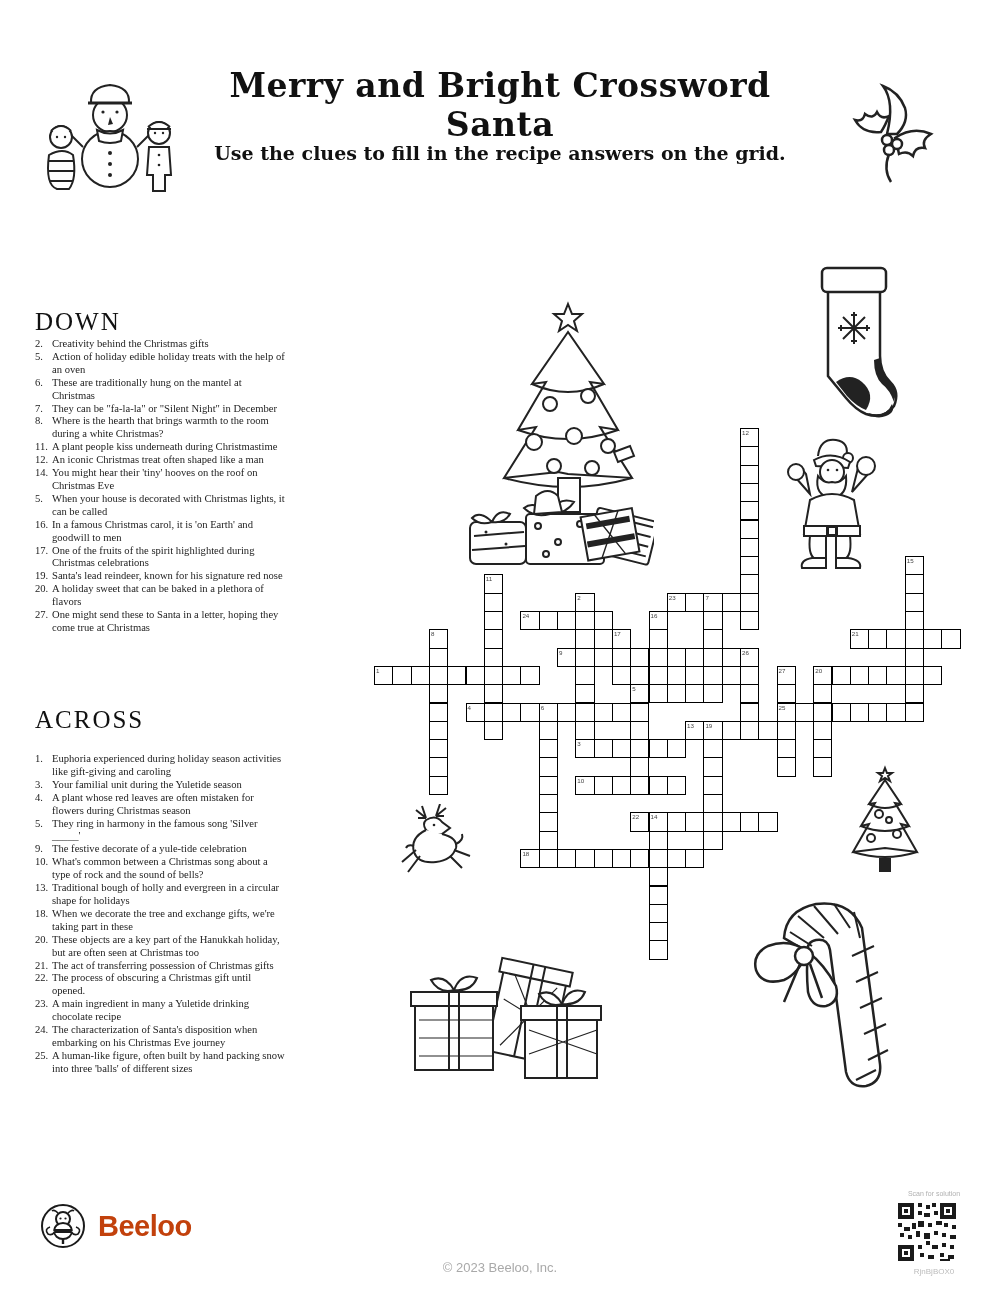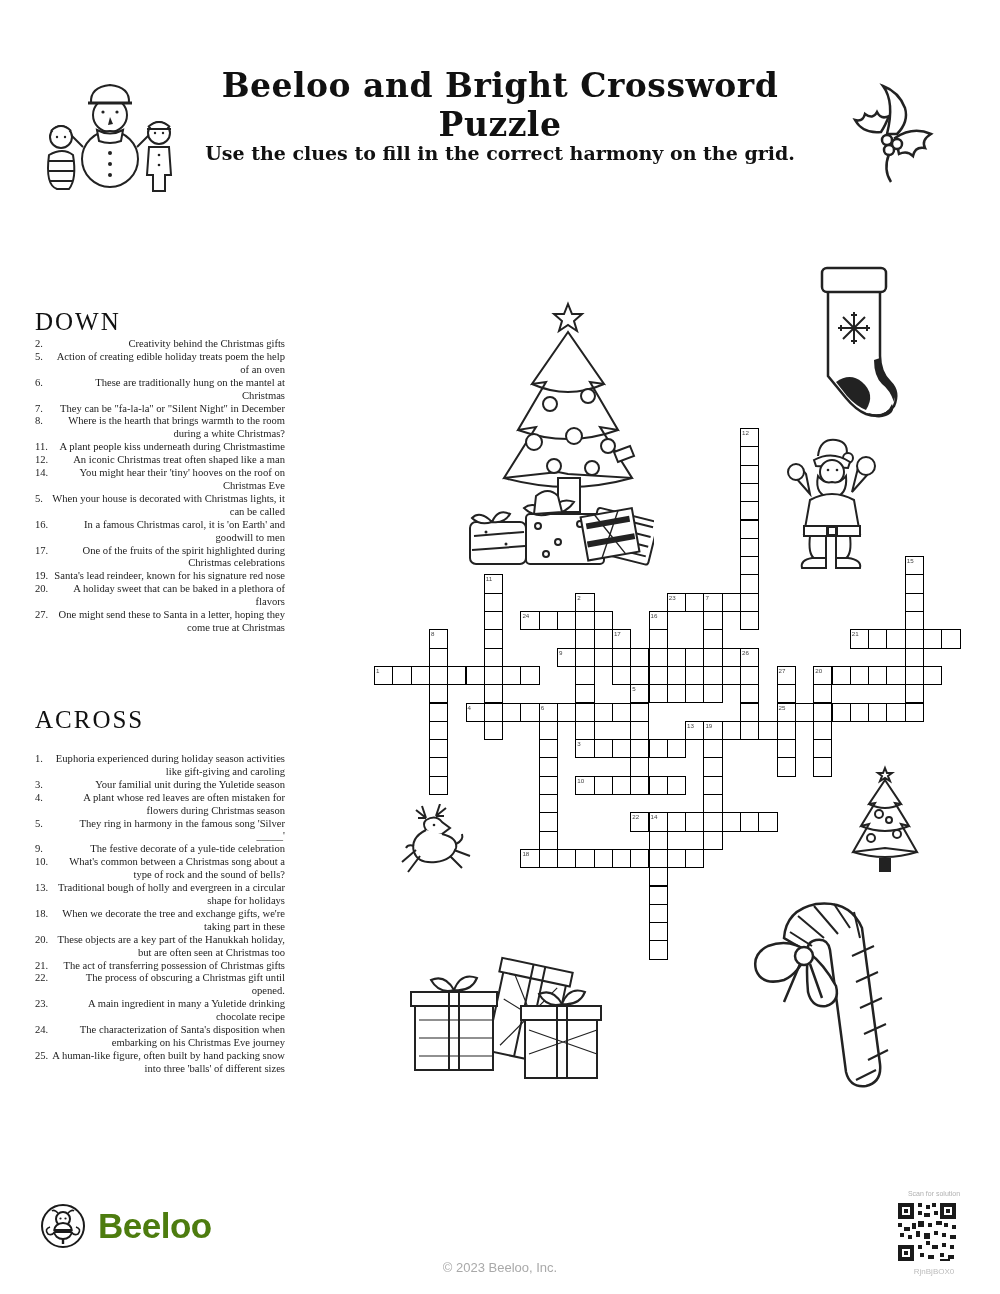--- a/index.html
+++ b/index.html
@@ -10,31 +10,31 @@
   .title{position:absolute;left:200px;top:66px;width:600px;text-align:center;
          font-family:"DejaVu Serif", serif;font-weight:bold;font-size:33px;letter-spacing:.5px;color:#111;}
   .subtitle{position:absolute;left:200px;top:142px;width:600px;text-align:center;
          font-family:"DejaVu Serif", serif;font-weight:bold;font-size:19px;color:#111;}
   
   .section-head{position:absolute;font-family:"Liberation Serif",serif;font-weight:400;
          font-size:25px;letter-spacing:2px;color:#111;}
   .clues{position:absolute;width:250px;font-size:10.6px;line-height:12.9px;color:#222;}
   .clue{display:flex;}
   .clue .num{flex:0 0 17px;text-align:left;}
-  .clue .txt{flex:1;text-align:right;}
+  .clue .txt{flex:1;}
   
   .grid{position:absolute;left:374px;top:428px;width:588px;height:532px;}
   .cw-cell{position:absolute;box-sizing:border-box;border:1px solid #000;background:#fff;}
   .cw-num{position:absolute;left:1px;top:0px;font-size:6.2px;line-height:7px;color:#444;
           font-family:"Liberation Sans",sans-serif;}
   .art{position:absolute;}
   
   .brand{position:absolute;left:40px;top:1203px;display:flex;align-items:center;}
-  .brand-name{font-family:"Liberation Sans",sans-serif;font-weight:bold;font-size:35px;
-              color:#4d7c0f;margin-left:12px;letter-spacing:-.5px;}
+  .brand-name{font-family:"Liberation Sans",sans-serif;font-weight:bold;font-size:29px;
+              color:#c2410c;margin-left:12px;letter-spacing:-.5px;}
   .copyright{position:absolute;left:0;top:1260px;width:1000px;text-align:center;
              font-family:"Liberation Sans",sans-serif;font-size:13px;color:#a9a9a9;}
   .qr-block{position:absolute;left:896px;top:1190px;width:76px;text-align:center;
             font-family:"Liberation Sans",sans-serif;color:#b0b0b0;}
   .qr-caption{font-size:7px;margin-bottom:4px;}
   .qr-id{font-size:8px;margin-top:4px;color:#bcbcbc;}
 </style>
 </head>
 <body>
 
@@ -67,22 +67,22 @@
       <path d="M113 52 Q124 42 135 52" fill="#fff"></path>
       <path d="M112 54 L136 54"></path>
       <circle cx="120" cy="58" r="1.2" fill="#222" stroke="none"></circle>
       <circle cx="128" cy="58" r="1.2" fill="#222" stroke="none"></circle>
       <path d="M114 72 L134 72 L136 100 L130 100 L130 116 L118 116 L118 100 L112 100 Z" fill="#fff"></path>
       <circle cx="124" cy="80" r="1.3" fill="#222" stroke="none"></circle>
       <circle cx="124" cy="90" r="1.3" fill="#222" stroke="none"></circle>
     </svg>
   </div>
 
-  <div class="title">Beeloo and Bright Crossword Puzzle</div>
-  <div class="subtitle">Use the clues to fill in the correct harmony on the grid.</div>
+  <div class="title">Merry and Bright Crossword Santa</div>
+  <div class="subtitle">Use the clues to fill in the recipe answers on the grid.</div>
 
   <div class="art" style="left:843px;top:82px">
     <svg width="95" height="105" viewBox="0 0 95 105" fill="none" stroke="#222" stroke-width="2.5">
       <path d="M38 50 Q20 52 12 38 Q20 40 22 32 Q30 38 34 30 Q38 38 46 34 Q42 44 38 50 Z" fill="#fff"></path>
       <path d="M44 52 Q52 20 40 4 Q56 10 62 26 Q66 40 54 52 Z" fill="#fff"></path>
       <path d="M52 56 Q70 44 88 52 Q78 58 82 66 Q72 64 70 74 Q64 68 56 72 Q54 62 52 56 Z" fill="#fff"></path>
       <circle cx="44" cy="58" r="5" fill="#fff"></circle>
       <circle cx="54" cy="62" r="5" fill="#fff"></circle>
       <circle cx="46" cy="68" r="5" fill="#fff"></circle>
       <path d="M46 72 Q40 88 48 100"></path>
@@ -90,21 +90,21 @@
   </div>
 
   <div class="section-head" style="left:35px;top:308px">DOWN</div>
   <div class="clues" style="left:35px;top:338px">
       <div class="clue">
         <span class="num">2.</span>
         <span class="txt">Creativity behind the Christmas gifts</span>
       </div>
       <div class="clue">
         <span class="num">5.</span>
-        <span class="txt">Action of creating edible holiday treats poem the help of an oven</span>
+        <span class="txt">Action of holiday edible holiday treats with the help of an oven</span>
       </div>
       <div class="clue">
         <span class="num">6.</span>
         <span class="txt">These are traditionally hung on the mantel at Christmas</span>
       </div>
       <div class="clue">
         <span class="num">7.</span>
         <span class="txt">They can be "fa-la-la" or "Silent Night" in December</span>
       </div>
       <div class="clue">

